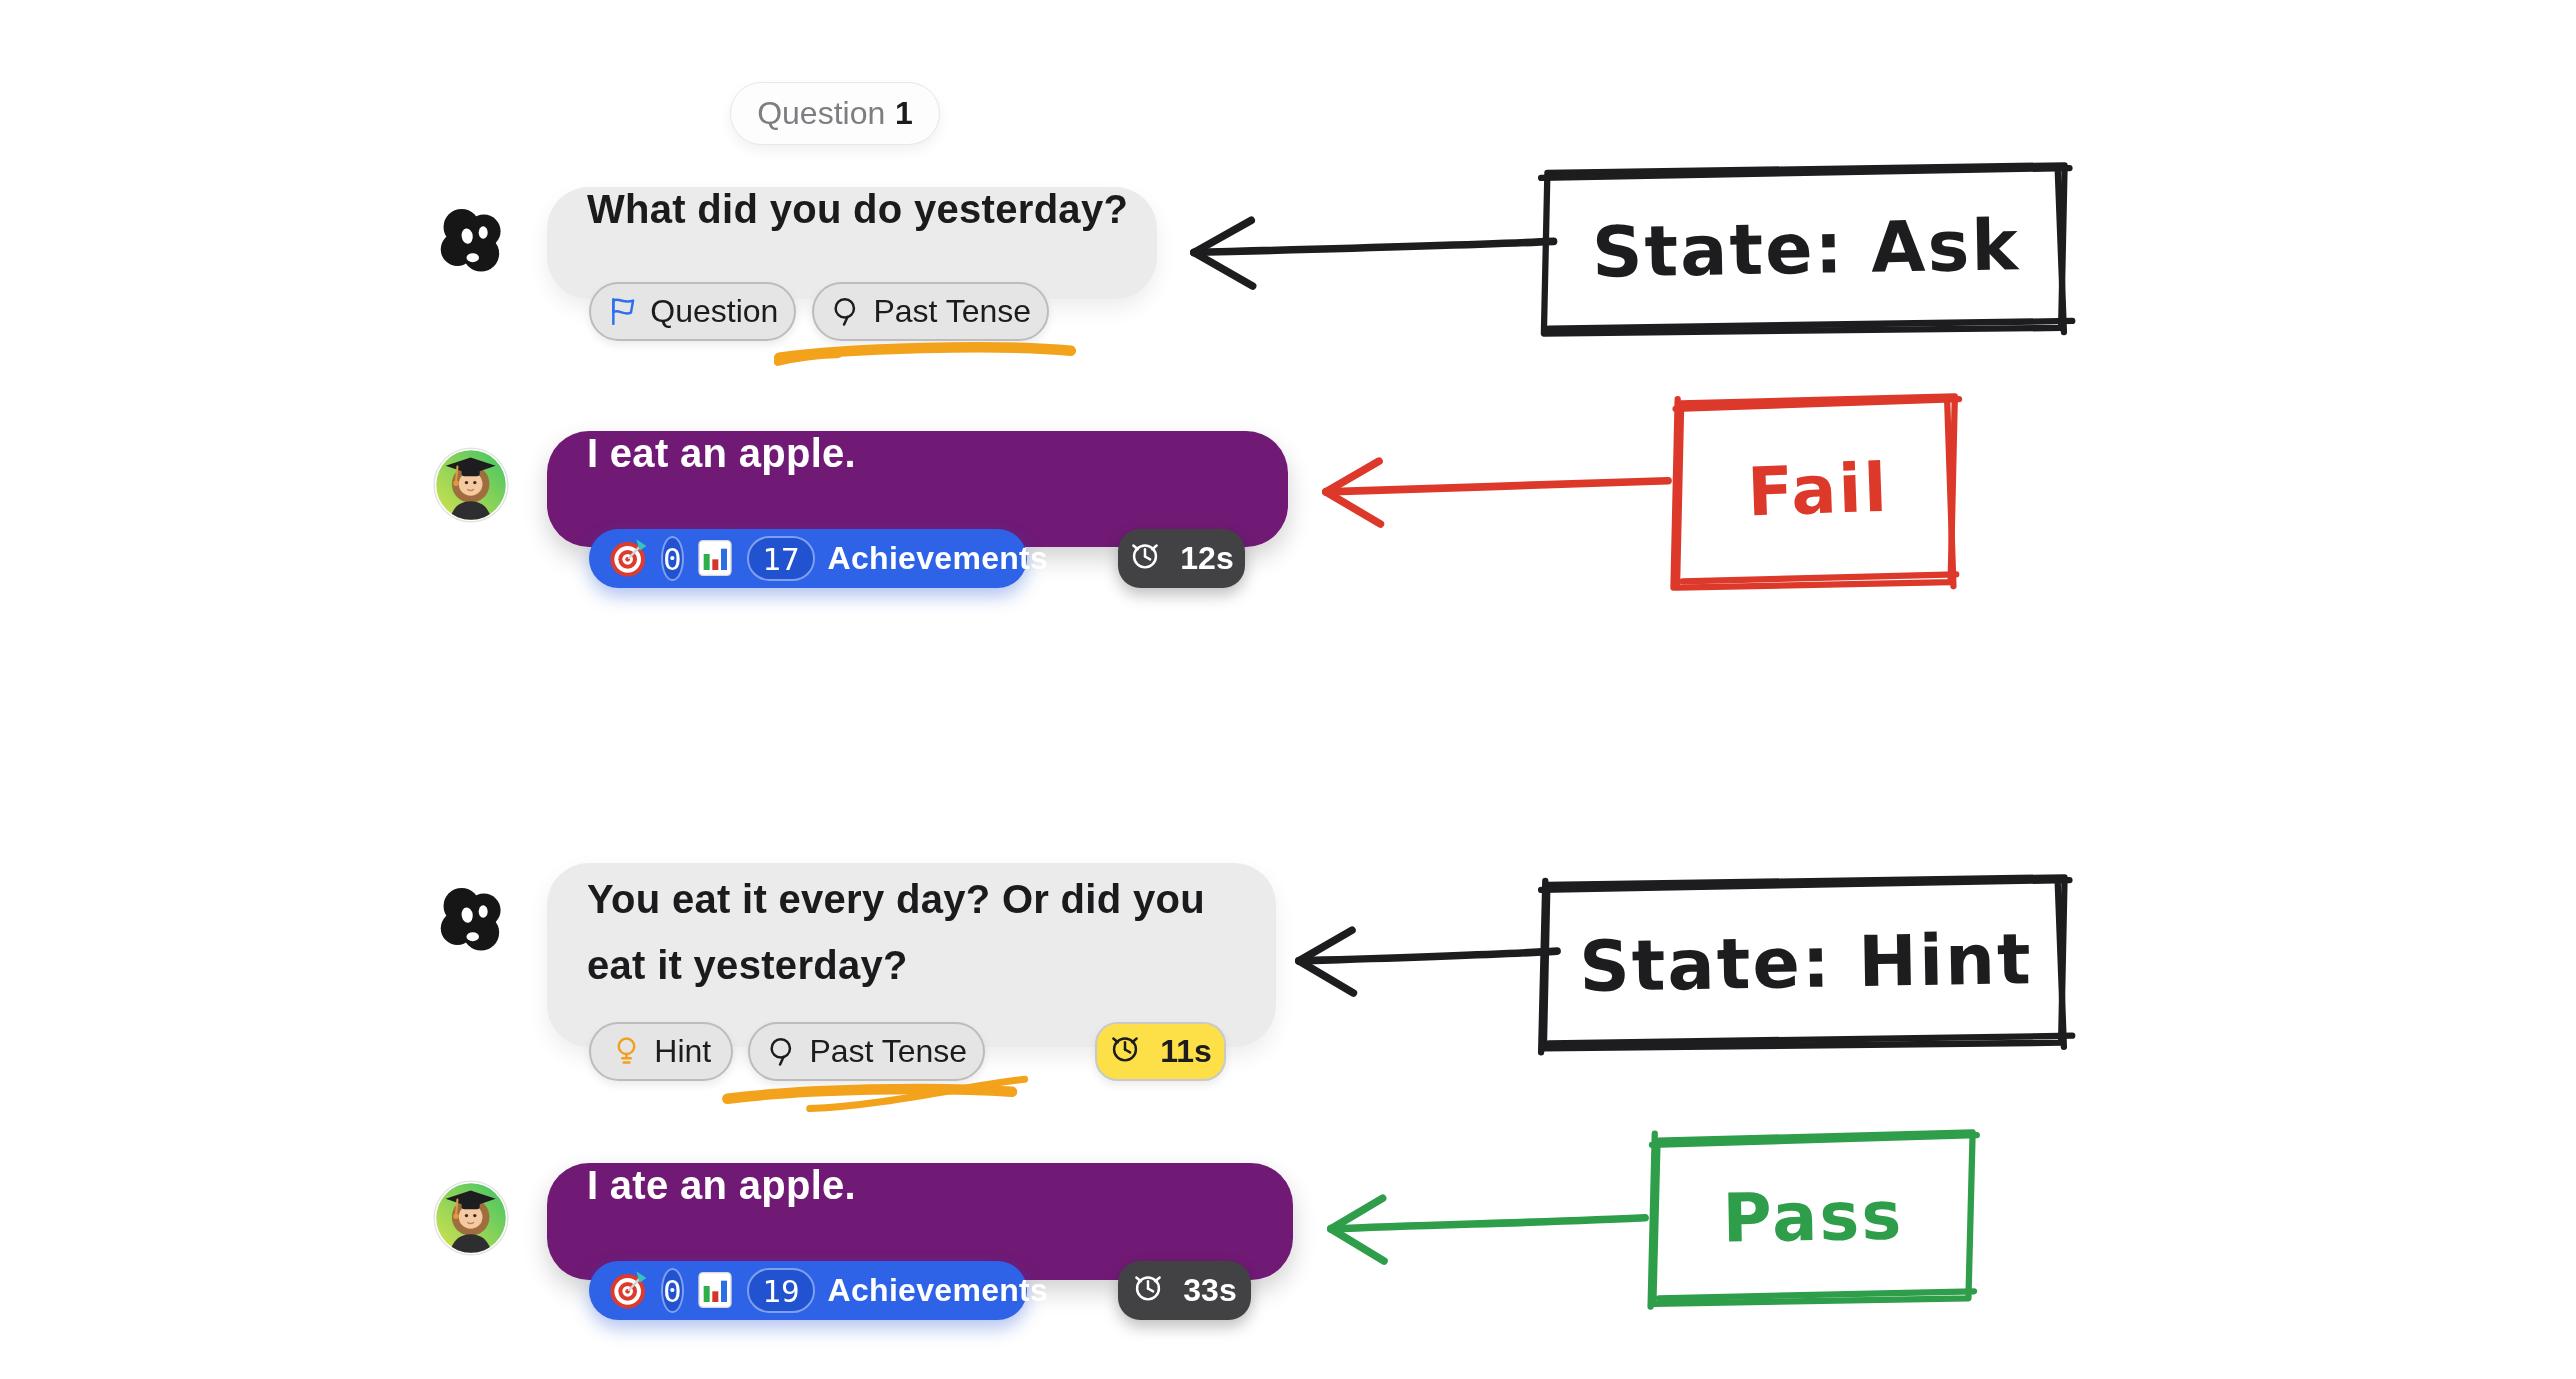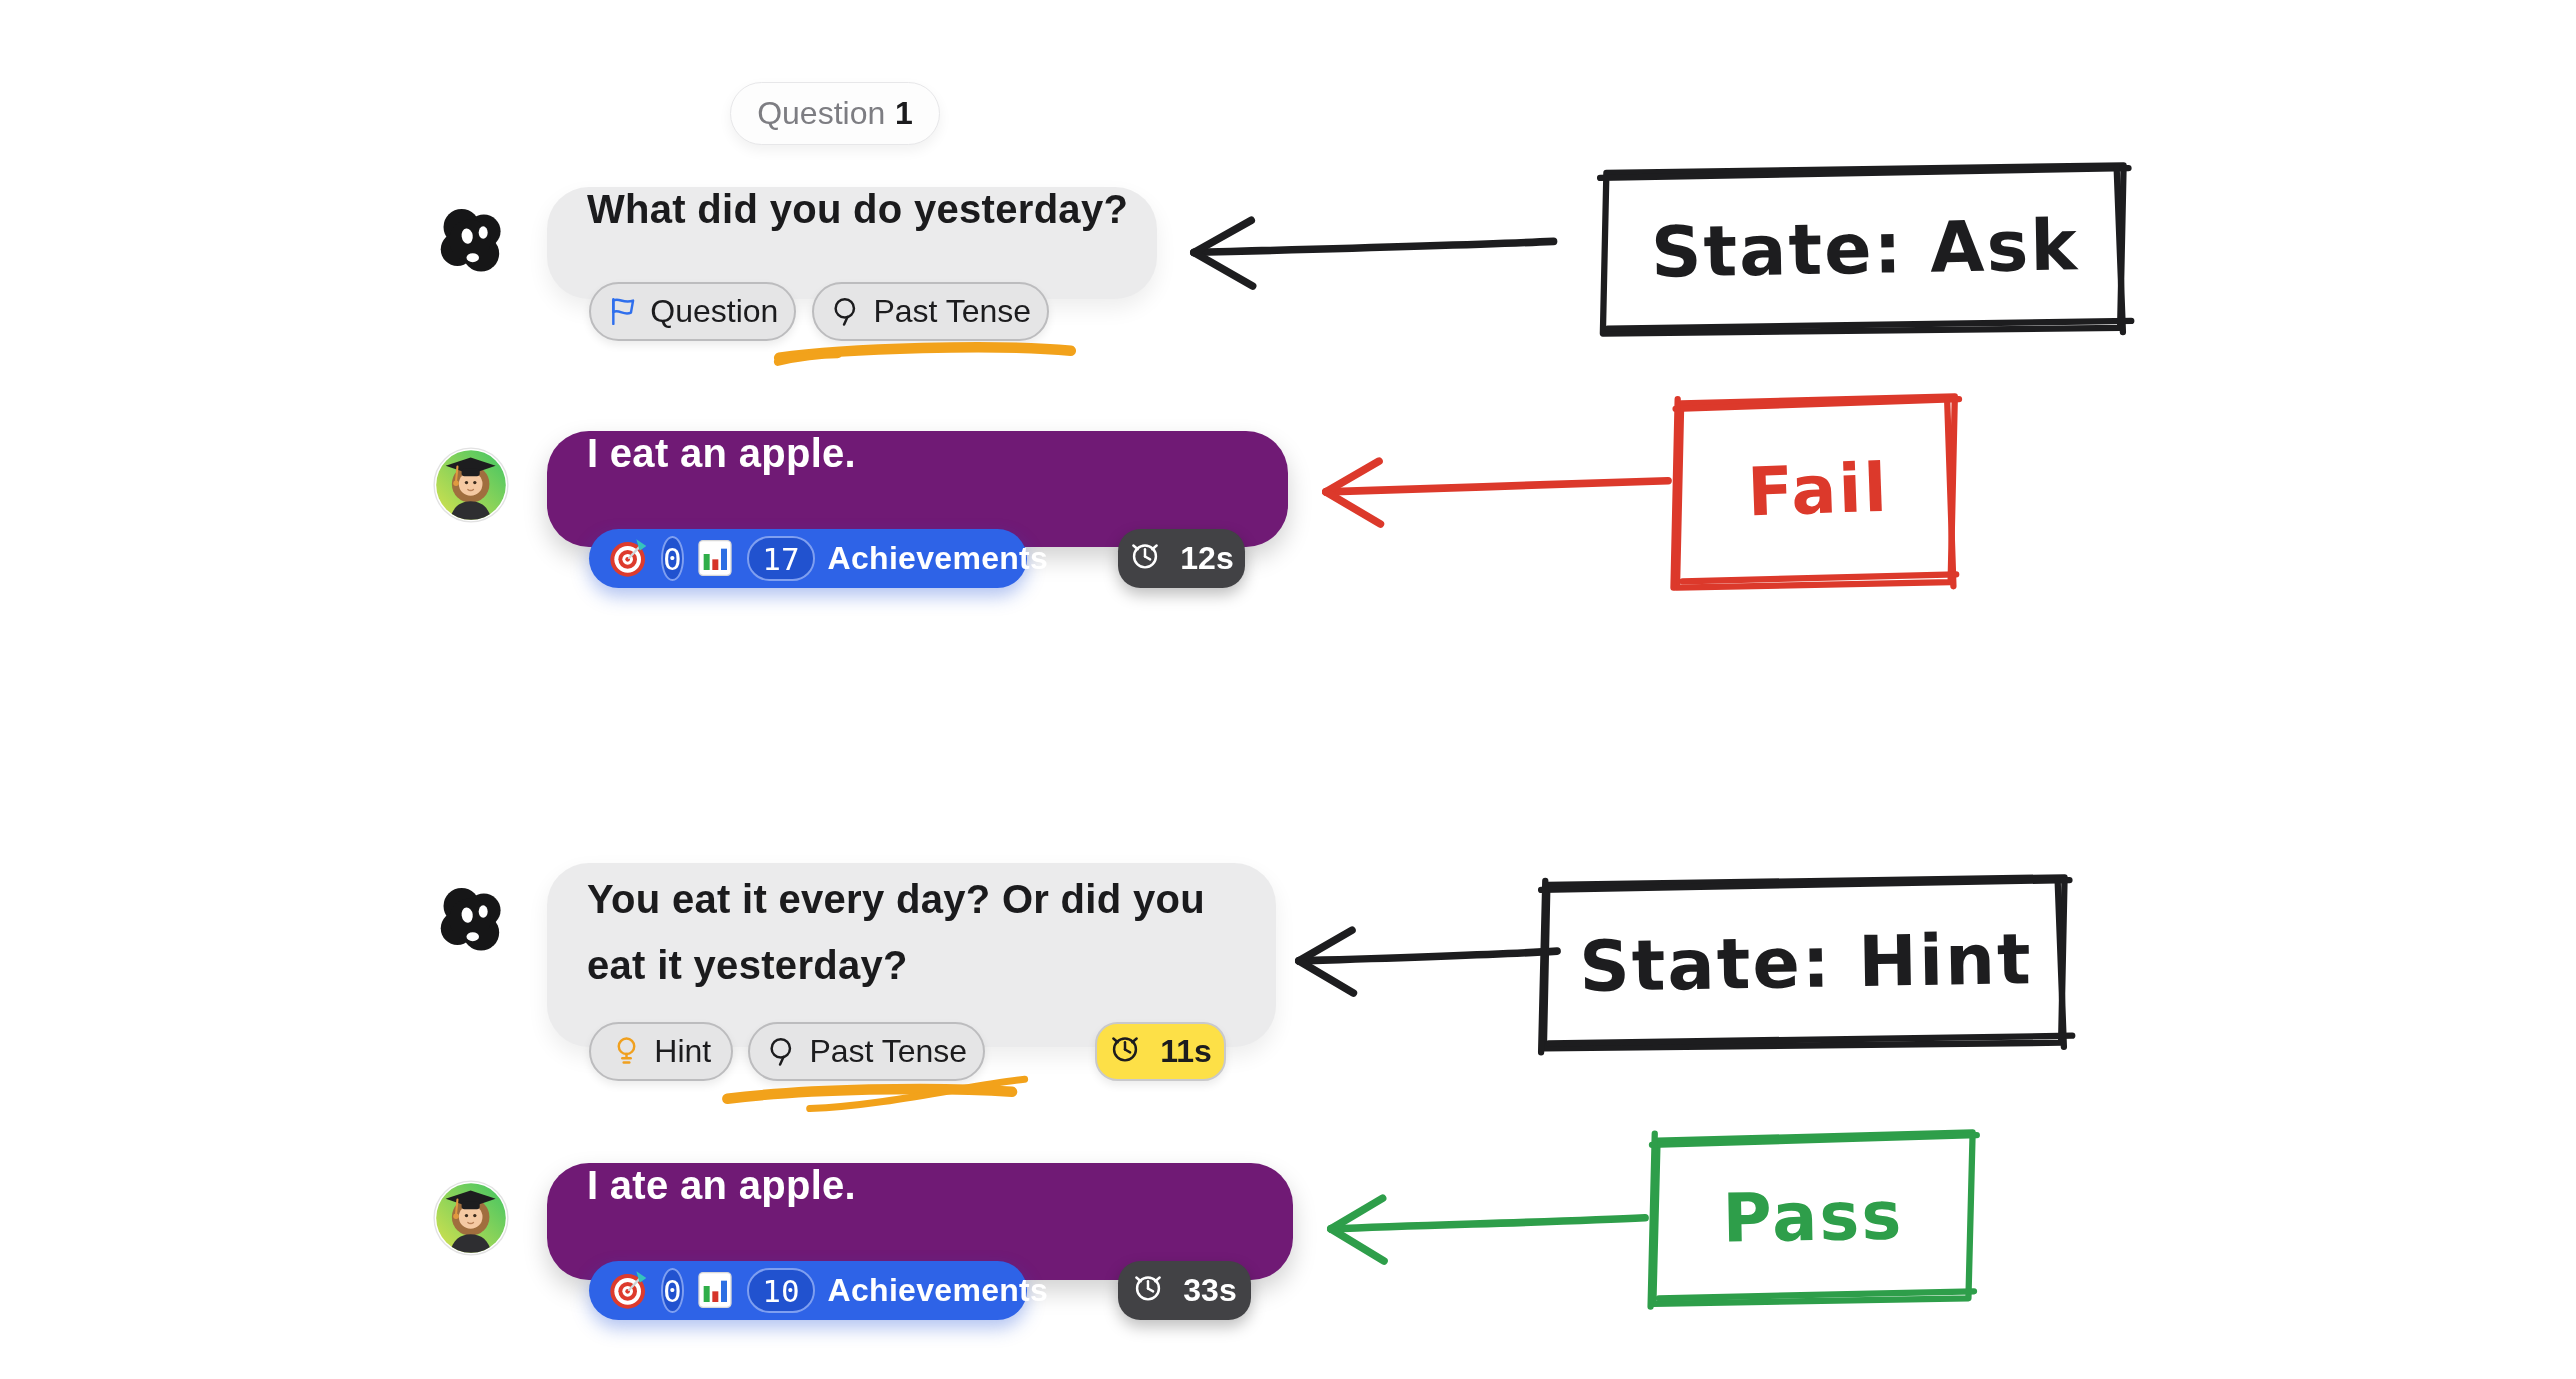--- a/index.html
+++ b/index.html
@@ -119,21 +119,21 @@
   </svg>
 
   <svg class="deco" style="left:1173px;top:209px" width="391" height="87" viewBox="0 0 560 124">
     <g fill="none" stroke="#1d1d1f" stroke-width="11" stroke-linecap="round">
       <path d="M545,46 C420,52 180,58 30,62"></path>
       <path d="M30,62 L112,16"></path>
       <path d="M30,62 L114,110"></path>
     </g>
   </svg>
 
-  <div class="sketch-box" style="left:1598px;top:159px;width:534px;height:180px">
+  <div class="sketch-box" style="left:1539px;top:159px;width:534px;height:180px">
     <svg viewBox="0 0 765 258">
       <g fill="none" stroke="#1d1d1f" stroke-width="9" stroke-linecap="round" stroke-linejoin="round">
         <path d="M12,20 L753,9 L748,242 L7,250 Z"></path>
         <path d="M3,27 L760,13"></path>
         <path d="M743,12 L752,248"></path>
         <path d="M14,243 L764,232"></path>
       </g>
     </svg>
     <span class="sketch-label state">State: Ask</span>
   </div>
@@ -355,21 +355,21 @@
     </span>
     <span class="numb circle">0</span>
     <span>
       <svg width="38" height="40" viewBox="0 0 56 60">
         <rect x="4" y="4" width="48" height="52" rx="6" fill="#ffffff" stroke="#d8d8d8" stroke-width="2"></rect>
         <rect x="11" y="24" width="9" height="24" fill="#2fae49"></rect>
         <rect x="24" y="32" width="9" height="16" fill="#d6342a"></rect>
         <rect x="37" y="16" width="9" height="32" fill="#2c6fe3"></rect>
       </svg>
     </span>
-    <span class="numb pill">10</span>
+    <span class="numb pill">19</span>
     <span class="ach-label">Achievements</span>
   </div>
 
   <div class="timer dark" style="left:1118px;top:1261px;width:133px">
     <span>
       <svg width="32" height="32" viewBox="0 0 44 44" fill="none" stroke="#ffffff" stroke-width="3.4" stroke-linecap="round">
         <circle cx="22" cy="24" r="15"></circle>
           <path d="M6,9 L12,14"></path>
           <path d="M38,9 L32,14"></path>
         <path d="M22,24 L22,14"></path>

